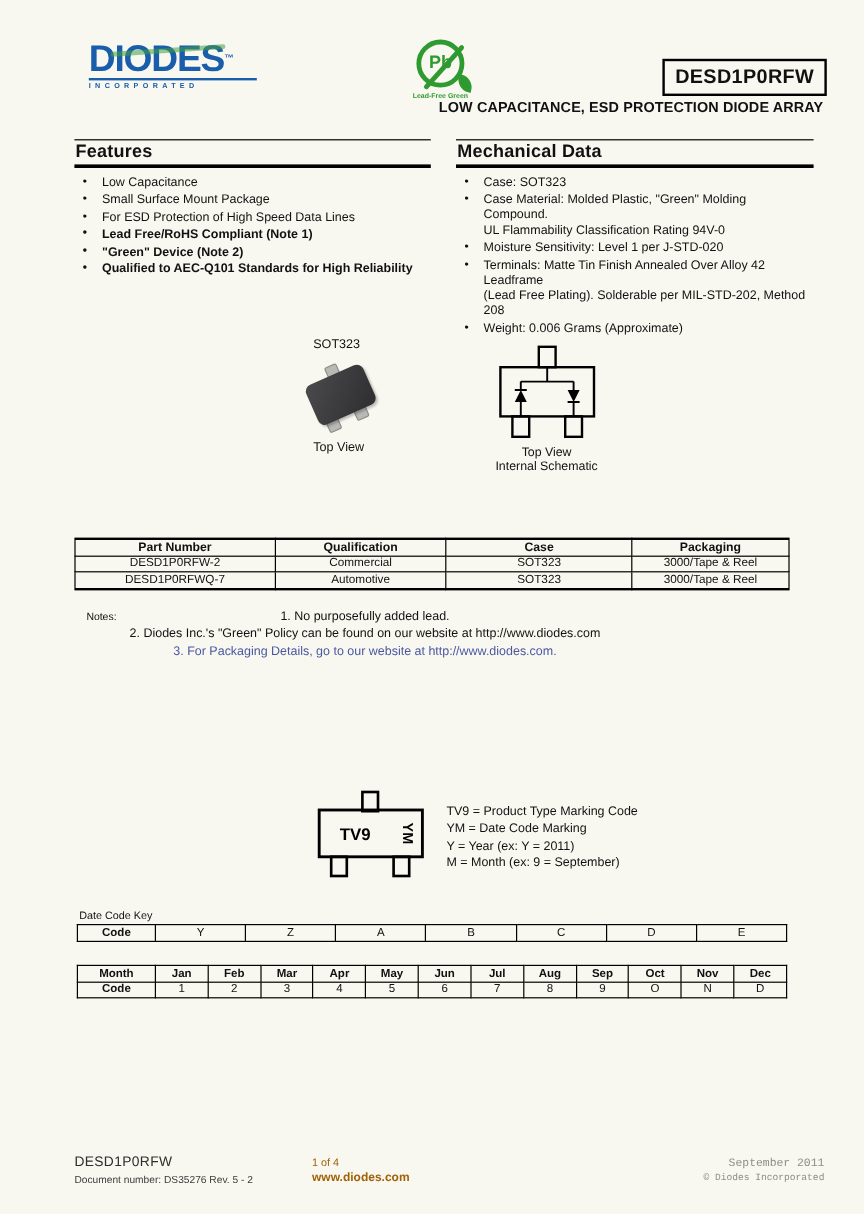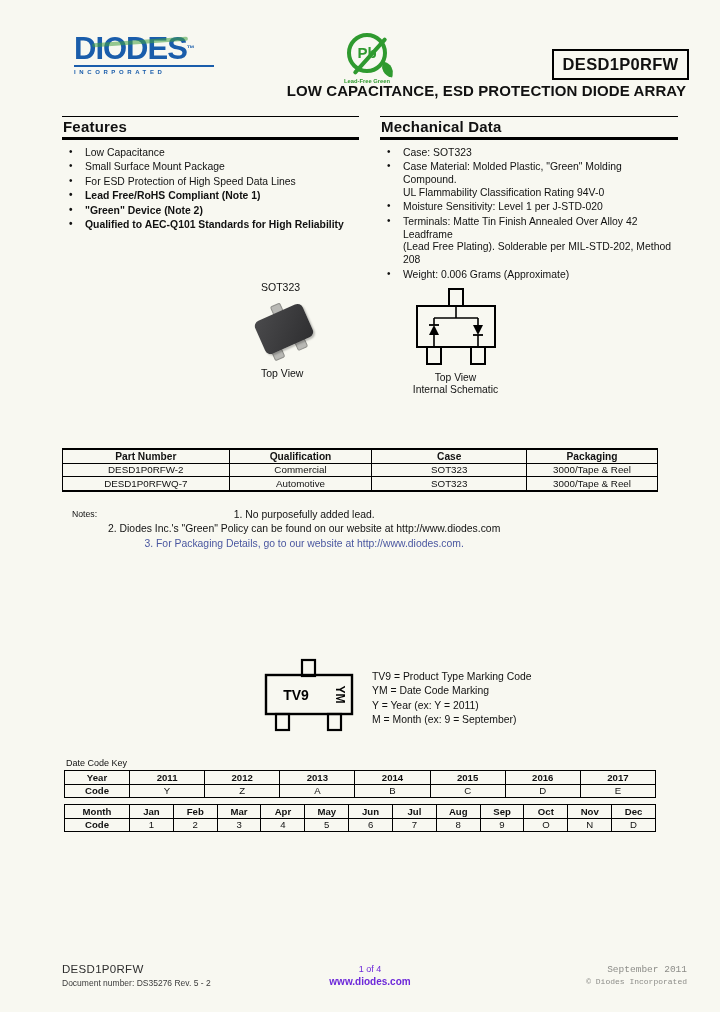--- a/index.html
+++ b/index.html
@@ -16,21 +16,21 @@
   .logo-accent { position:absolute; left:18px; top:6px; width:96px; height:4px; background:#44a13f; opacity:.55; transform:rotate(-4deg); border-radius:2px; }
 
   .pbfree { position:absolute; left:337px; top:33px; width:60px; text-align:center; }
   .pb-circle { position:relative; width:32px; height:32px; border:4px solid #2f9a2f; border-radius:50%; margin:0 auto; color:#2f9a2f; font-weight:bold; font-size:15px; line-height:32px; }
   .pb-slash { position:absolute; left:17px; top:-5px; width:4px; height:48px; background:#2f9a2f; transform:rotate(42deg); border-radius:2px; }
   .pb-leaf { position:absolute; right:-11px; bottom:-7px; width:13px; height:13px; background:#2f9a2f; border-radius:0 85% 0 85%; transform:rotate(15deg); }
   .pb-caption { margin-top:5px; font-size:5.8px; font-weight:bold; color:#2f9a2f; white-space:nowrap; }
 
   .partbox { position:absolute; left:552px; top:49px; width:133px; height:27px; border:2px solid #000;
     display:flex; align-items:center; justify-content:center; font-size:16.5px; font-weight:bold; letter-spacing:.3px; }
-  .doc-title { position:absolute; left:280px; top:82px; width:406px; text-align:right; font-size:15px; font-weight:bold; letter-spacing:.1px; }
+  .doc-title { position:absolute; left:280px; top:82px; width:406px; text-align:right; font-size:12px; font-weight:bold; letter-spacing:.1px; }
 
   
   .sec { position:absolute; }
   .sec-head { border-top:1.3px solid #000; }
   .sec-title { font-size:15px; font-weight:bold; padding:1px 0 2px 1px; letter-spacing:.2px; }
   .sec-title .small-note { font-size:9px; font-weight:normal; }
   .sec-bar { height:3px; background:#000; }
 
   
   .blist { margin-top:7px; }
@@ -70,21 +70,21 @@
   .key-table { position:absolute; left:64px; width:592px; }
   .key-table th, .key-table td { border:1.3px solid #000; text-align:center; height:12.5px; padding:0; font-size:9.6px; }
   .key-table th { font-weight:bold; }
   .yr-table { top:770px; }
   .mo-table { top:804px; }
 
   
   .footer-left { position:absolute; left:62px; top:963px; color:#2e2e2e; }
   .footer-part { font-size:11.5px; letter-spacing:.3px; }
   .footer-doc { font-size:8.5px; margin-top:3px; color:#3b3b3b; }
-  .footer-center { position:absolute; left:260px; top:964px; width:220px; text-align:center; color:#6d28d9; }
+  .footer-center { position:absolute; left:260px; top:964px; width:220px; color:#a16207; }
   .footer-page { font-size:9px; }
   .footer-url { font-size:10px; font-weight:bold; margin-top:2px; }
   .footer-right { position:absolute; right:33px; top:964px; text-align:right; color:#8d8d89;font-family:Liberation Mono, monospace; }
   .footer-date { font-size:9.5px; }
   .footer-copy { font-size:8px; margin-top:2px; }
 </style>
 </head>
 <body>
 
 <div class="page">
@@ -223,30 +223,20 @@
       <div class="bullet-item" style="padding-left: 0px;"><span class="btext">Y = Year (ex: Y = 2011)</span></div>
       <div class="bullet-item" style="padding-left: 0px;"><span class="btext">M = Month (ex: 9 = September)</span></div>
     </div>
 
   <div class="dck-label">Date Code Key</div>
   <table class="key-table yr-table">
     <colgroup>
         <col style="width:11%">
       </colgroup>
     <tbody>
-        <tr>
-          <th>Year</th>
-          <th>2011</th>
-          <th>2012</th>
-          <th>2013</th>
-          <th>2014</th>
-          <th>2015</th>
-          <th>2016</th>
-          <th>2017</th>
-        </tr>
         <tr>
           <th>Code</th>
           <td>Y</td>
           <td>Z</td>
           <td>A</td>
           <td>B</td>
           <td>C</td>
           <td>D</td>
           <td>E</td>
         </tr>

